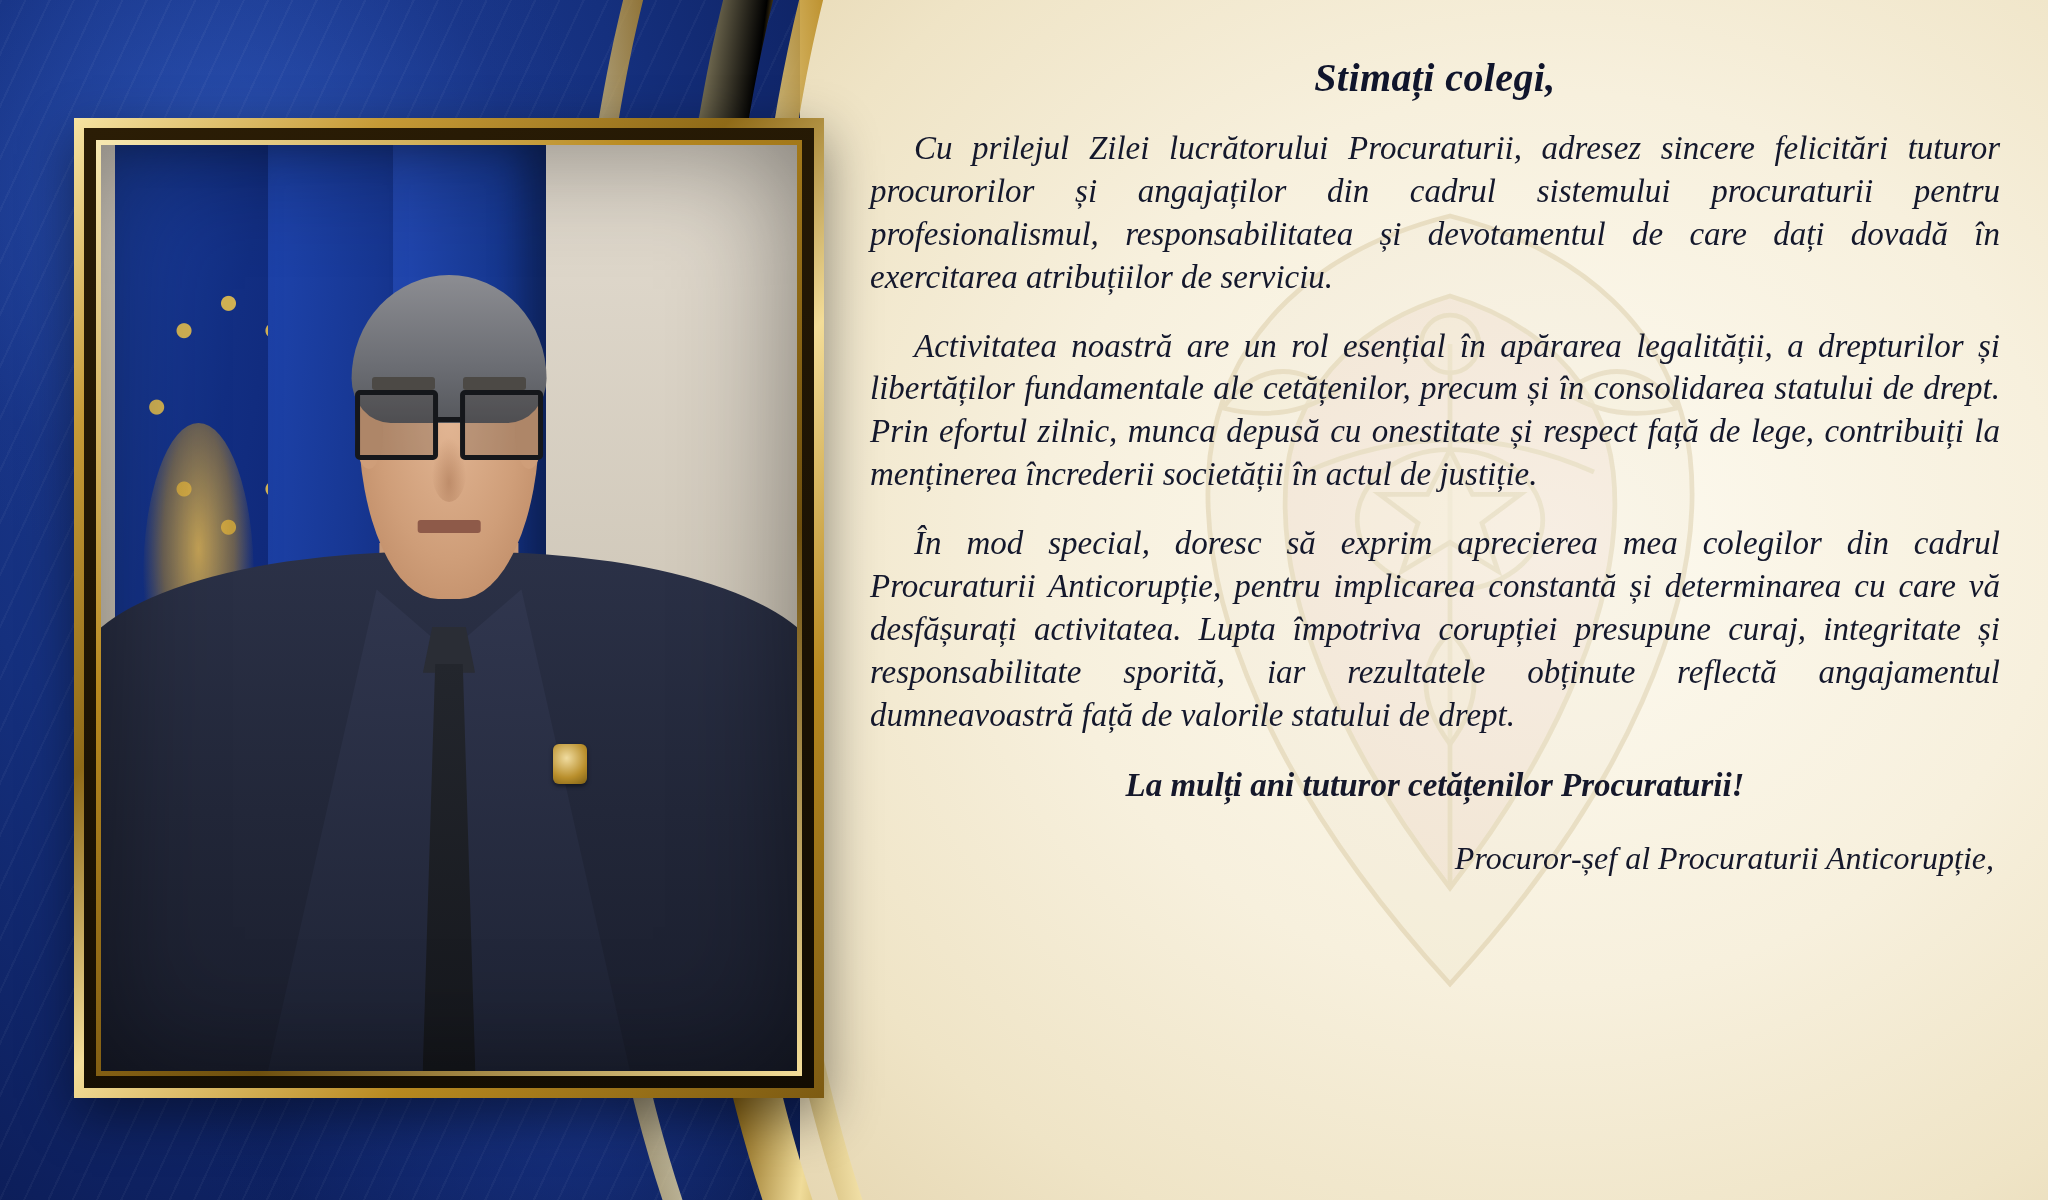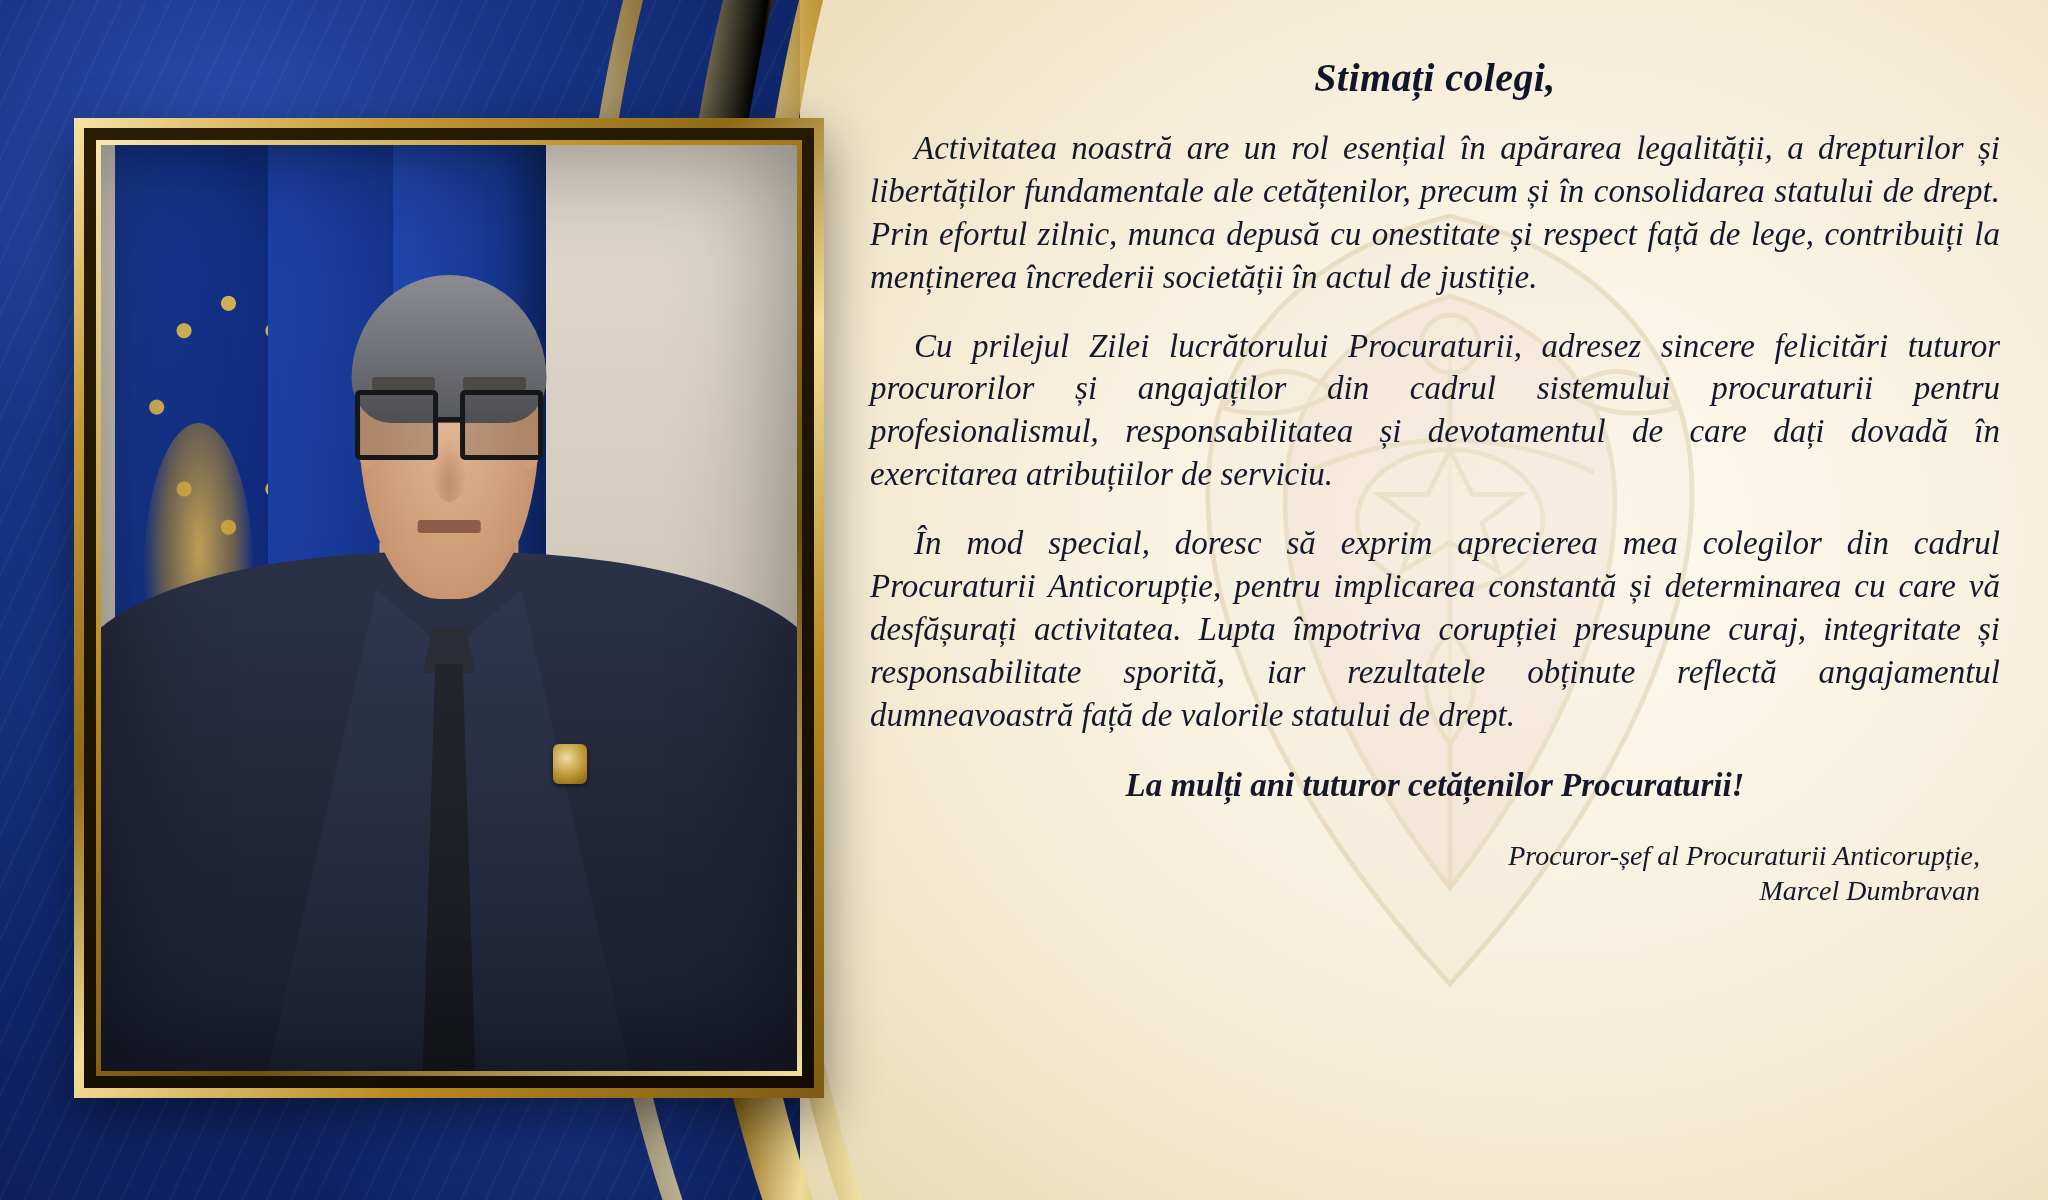--- a/index.html
+++ b/index.html
@@ -300,24 +300,24 @@
   }
   .closing {
     text-align: center;
     font-size: 33px;
     font-style: italic;
     font-weight: 700;
     margin: 30px 0 34px 0;
   }
   .signature {
     text-align: right;
-    font-size: 28px;
+    font-size: 32px;
     font-style: italic;
     line-height: 1.28;
-    margin-right: 20px;
+    margin-right: 6px;
   }
   .signature .name { display:block; }
 </style>
 </head>
 <body>
 
 <div class="poster">
 
   <div class="left-panel">
     <div class="glow-1"></div>
@@ -404,23 +404,22 @@
           <div class="nose"></div>
           <div class="mouth"></div>
           <div class="photo-vignette"></div>
         </div>
       </div>
     </div>
   </div>
 
   <div class="text-block">
     <div class="greeting">Stimați colegi,</div>
+    <p class="para">Cu prilejul Zilei lucrătorului Procuraturii, adresez sincere felicitări tuturor procurorilor și angajaților din cadrul sistemului procuraturii pentru profesionalismul, responsabilitatea și devotamentul de care dați dovadă în exercitarea atribuțiilor de serviciu.</p>
     <p class="para">Activitatea noastră are un rol esențial în apărarea legalității, a drepturilor și libertăților fundamentale ale cetățenilor, precum și în consolidarea statului de drept. Prin efortul zilnic, munca depusă cu onestitate și respect față de lege, contribuiți la menținerea încrederii societății în actul de justiție.</p>
-    <p class="para">Cu prilejul Zilei lucrătorului Procuraturii, adresez sincere felicitări tuturor procurorilor și angajaților din cadrul sistemului procuraturii pentru profesionalismul, responsabilitatea și devotamentul de care dați dovadă în exercitarea atribuțiilor de serviciu.</p>
     <p class="para">În mod special, doresc să exprim aprecierea mea colegilor din cadrul Procuraturii Anticorupție, pentru implicarea constantă și determinarea cu care vă desfășurați activitatea. Lupta împotriva corupției presupune curaj, integritate și responsabilitate sporită, iar rezultatele obținute reflectă angajamentul dumneavoastră față de valorile statului de drept.</p>
     <div class="closing">La mulți ani tuturor cetățenilor Procuraturii!</div>
     <div class="signature">
       <span>Procuror-șef al Procuraturii Anticorupție,</span>
-      <span class="name">Marcel Dumbravan</span>
     </div>
   </div>
 
 </div>
 
 </body></html>

